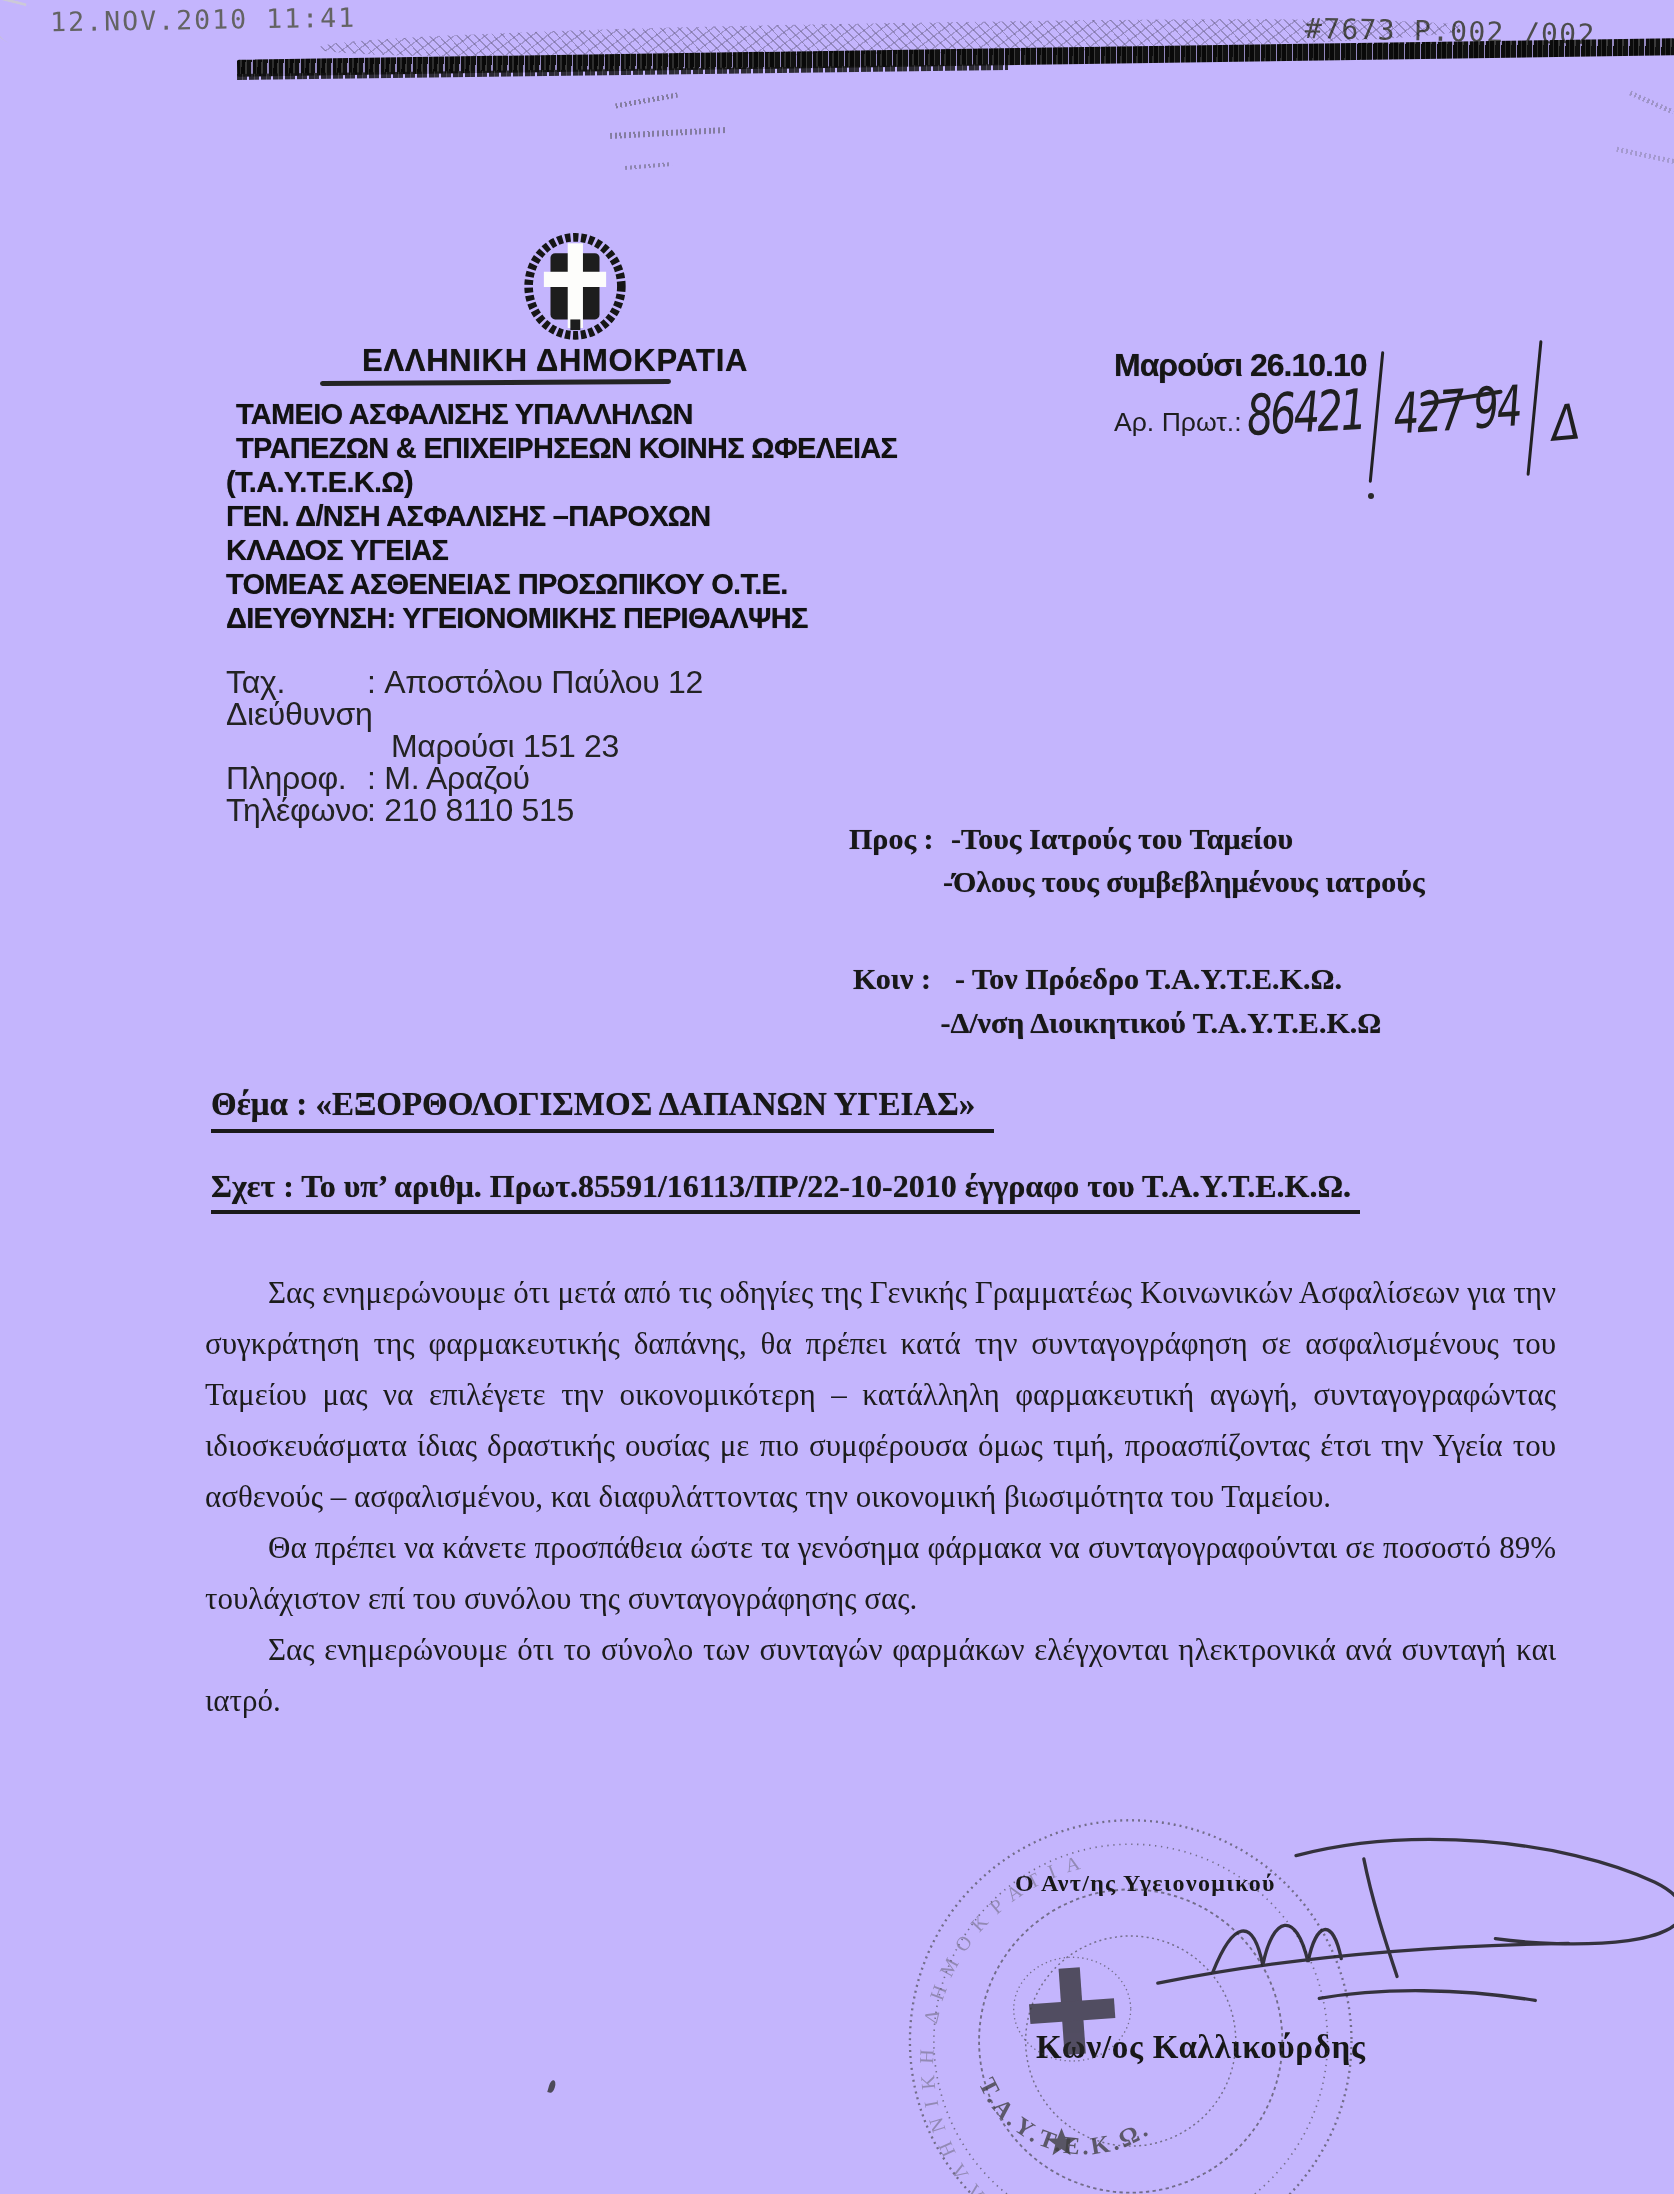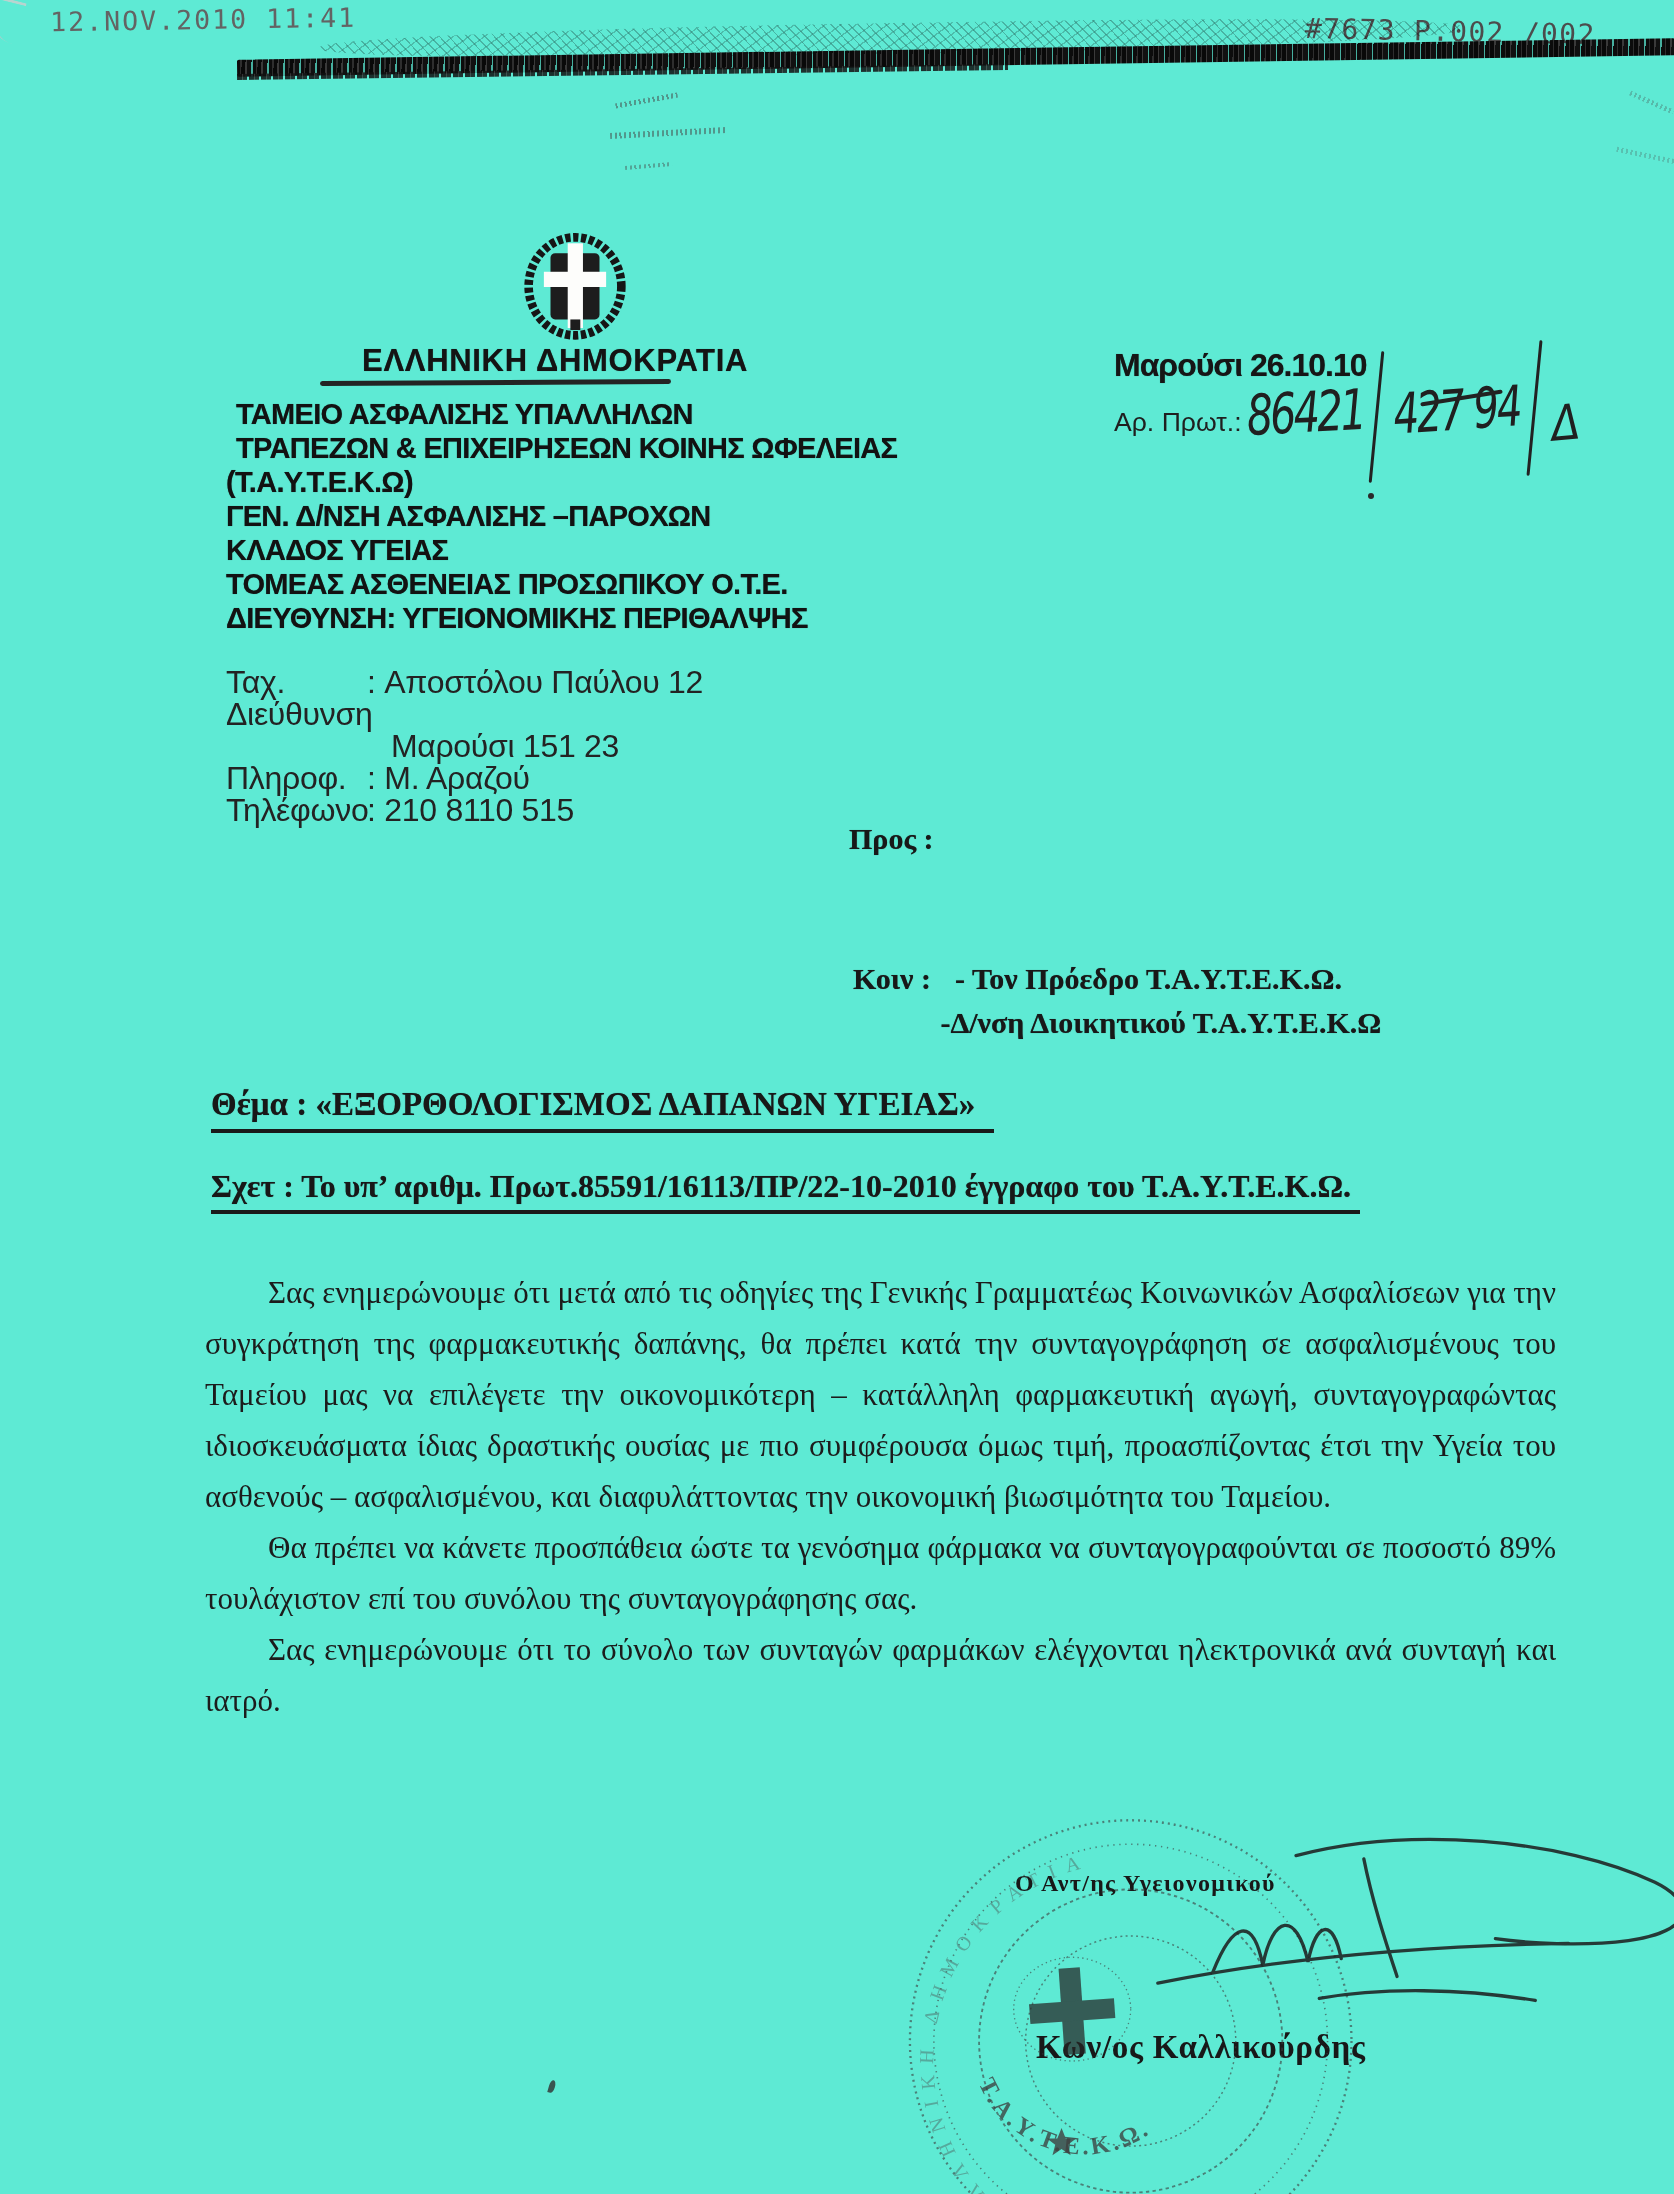--- a/index.html
+++ b/index.html
@@ -1,16 +1,16 @@
 <!DOCTYPE html>
 <html style="font-size:10.6px"><head>
 <meta charset="utf-8">
 <style>
   html,body{margin:0;padding:0;background:#e8e8e8;}
-  .page{position:relative;width:1674px;height:2194px;background:#5eead4;overflow:hidden;
+  .page{position:relative;width:1674px;height:2194px;background:#c4b5fd;overflow:hidden;
         font-family:"Liberation Sans",sans-serif;color:#1b1b1b;}
   .abs{position:absolute;}
 
   
   .fax-ts{left:50px;top:4px;font-family:"DejaVu Sans Mono",monospace;font-size:26.6px;
           color:#636363;letter-spacing:2px;transform:rotate(-0.8deg);}
   .fax-pn{left:1305px;top:14.6px;font-family:"DejaVu Sans Mono",monospace;font-size:28px;
           color:#4c4c4c;letter-spacing:1.3px;transform:rotate(1.2deg);}
   .corner-mark{left:-9.3px;top:-1.3px;width:28px;height:40px;border-left:3.3px solid #c6c6c6;
           border-bottom:0;border-top:3.3px solid #cfcfcf;border-radius:0 0 0 26.6px;transform:rotate(14deg);opacity:.8;}
@@ -151,20 +151,24 @@
   <div class="abs hw hw1">86421</div>
   <div class="abs hw-slash slash1"></div>
   <div class="abs hw hw2">427 94</div>
   <div class="abs hw-bar"></div>
   <div class="abs hw-slash slash2"></div>
   <div class="abs hw hw3">Δ</div>
   <div class="abs hw-dot"></div>
 
   <div class="abs serifblk to-block bleed">
     <span class="rec-label">Προς :</span>
+    <span class="rec-lines">
+      <div>-Τους Ιατρούς του Ταμείου</div>
+      <div style="margin-left:-8px">-Όλους τους συμβεβλημένους ιατρούς</div>
+    </span>
   </div>
   <div class="abs serifblk cc-block bleed">
     <span class="rec-label">Κοιν :</span>
     <span class="rec-lines">
       <div>- Τον Πρόεδρο Τ.Α.Υ.Τ.Ε.Κ.Ω.</div>
       <div style="margin-left:-14.6px">-Δ/νση Διοικητικού Τ.Α.Υ.Τ.Ε.Κ.Ω</div>
     </span>
   </div>
 
   <div class="abs serifblk subject bleed">

